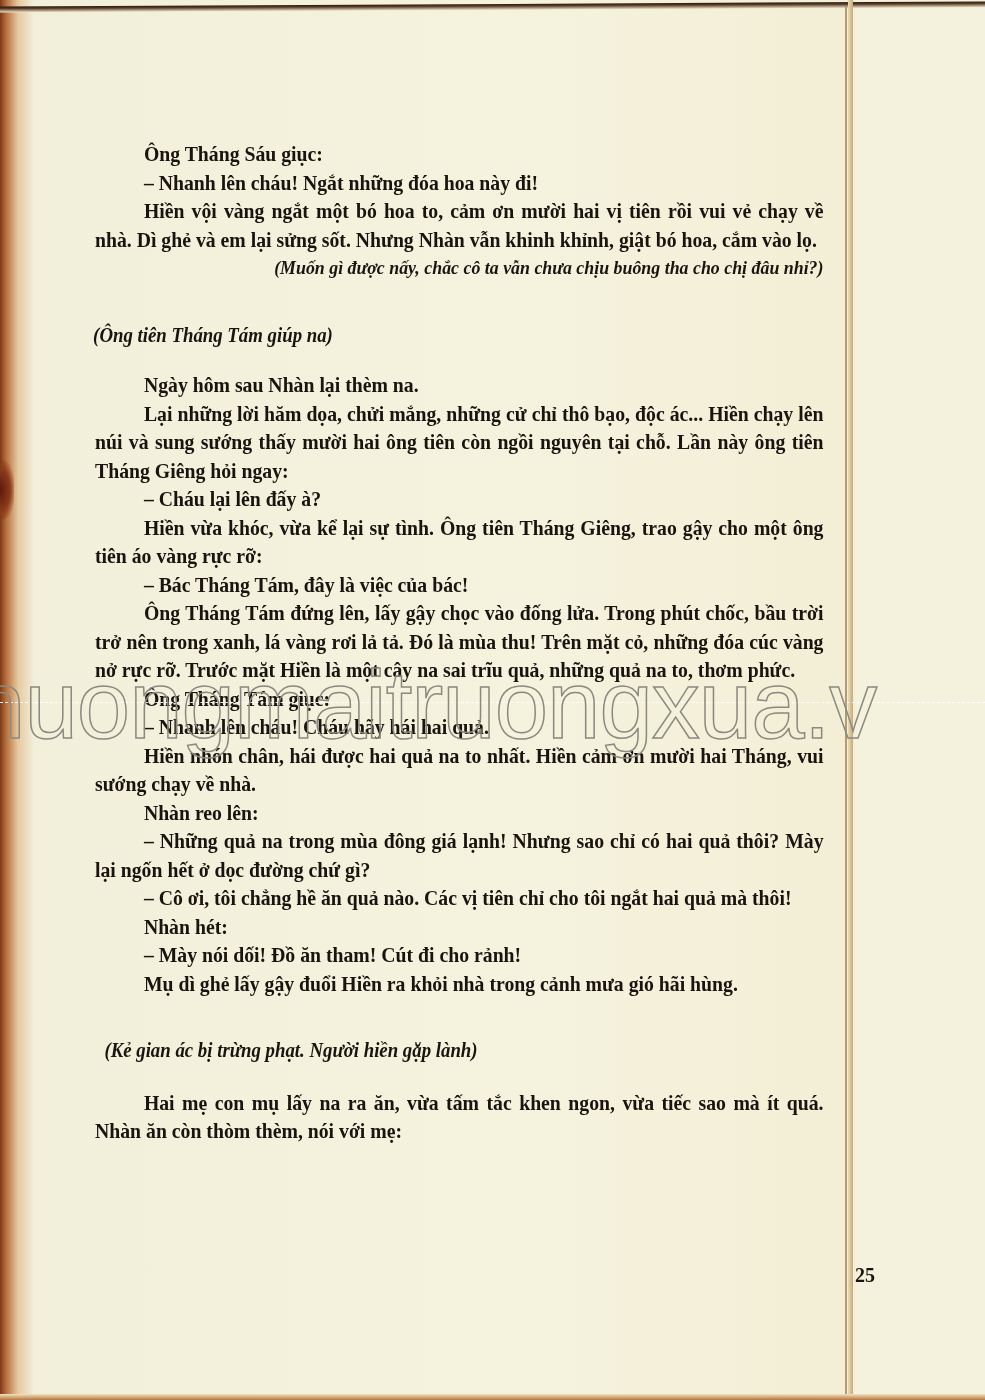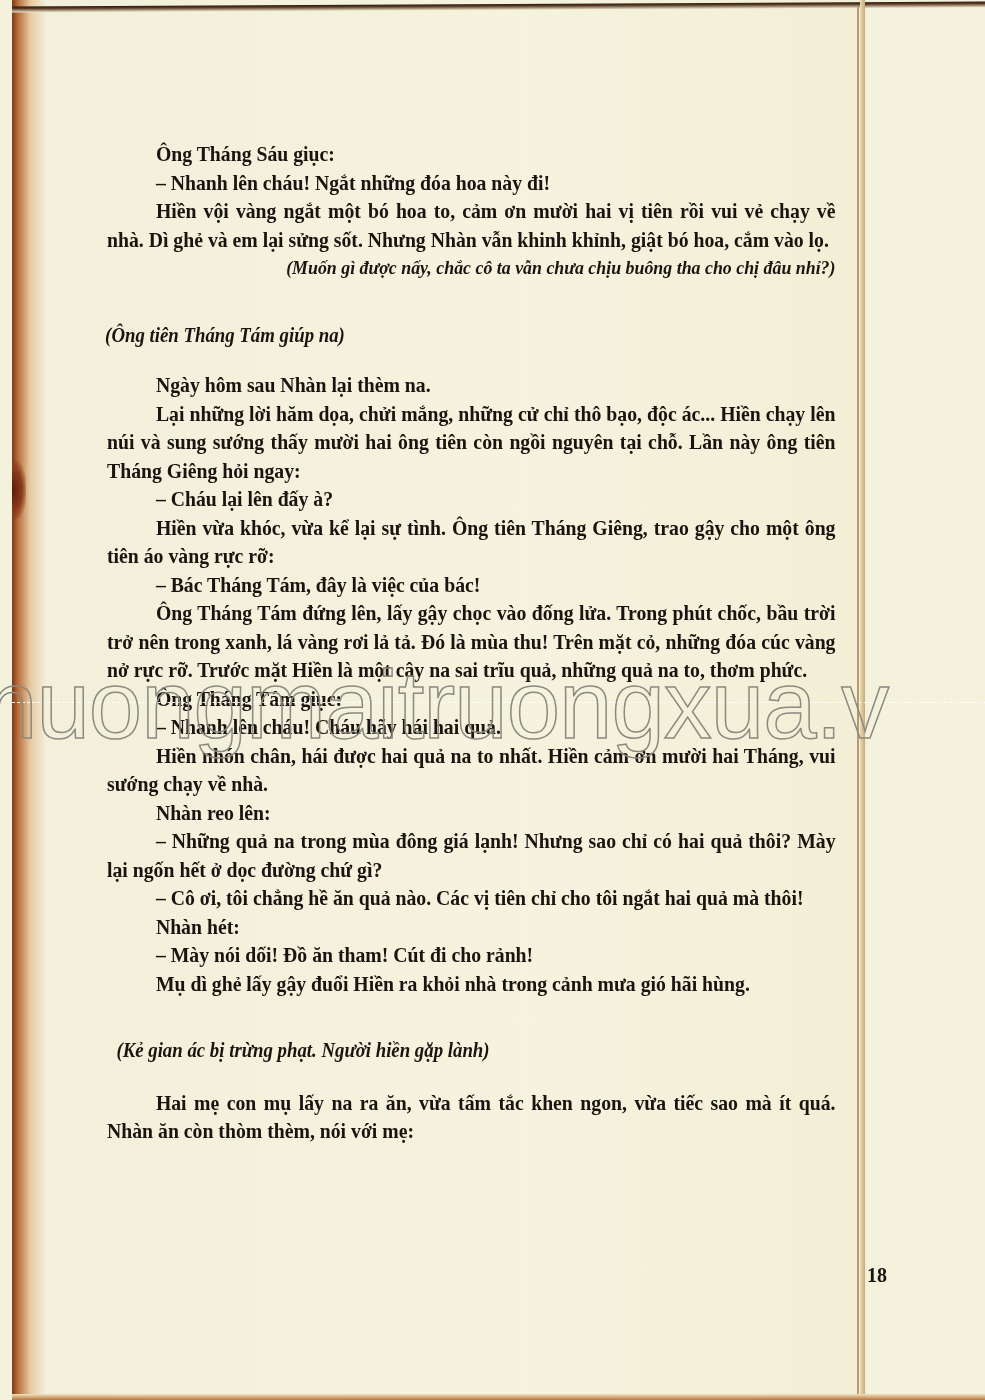--- a/index.html
+++ b/index.html
@@ -2,21 +2,21 @@
 <html><head>
 <meta charset="utf-8">
 <style>
   html, body { margin: 0; padding: 0; }
   body {
     width: 985px; height: 1400px; overflow: hidden; position: relative;
     background: #f4f1dc;
     font-family: "Liberation Sans", "DejaVu Sans", sans-serif;
   }
   .page {
-    position: absolute; left: 12px; top: 0; width: 855px; height: 1400px;
+    position: absolute; left: 0; top: 0; width: 855px; height: 1400px;
     background: linear-gradient(90deg, #7a3a18 0px, #b86e3c 6px, #e6c9a0 18px, #f2efda 34px, #f5f2de 60%, #f3efd6 100%);
   }
   .top-edge {
     position: absolute; left: 0; top: 4px; width: 985px; height: 6px;
     background: linear-gradient(180deg, #2a1a10 0px, #5a3a24 2px, #f0ead0 6px);
     transform: skewY(-0.3deg);
   }
   .right-edge {
     position: absolute; right: 8px; top: 6px; width: 2px; height: 1390px; background: #b89a70;
   }
@@ -97,17 +97,17 @@
     <p class="p">– Cô ơi, tôi chẳng hề ăn quả nào. Các vị tiên chỉ cho tôi ngắt hai quả mà thôi!</p>
     <p class="p">Nhàn hét:</p>
     <p class="p">– Mày nói dối! Đồ ăn tham! Cút đi cho rảnh!</p>
     <p class="p">Mụ dì ghẻ lấy gậy đuổi Hiền ra khỏi nhà trong cảnh mưa gió hãi hùng.</p>
 
     <p class="heading2">(Kẻ gian ác bị trừng phạt. Người hiền gặp lành)</p>
 
     <p class="p">Hai mẹ con mụ lấy na ra ăn, vừa tấm tắc khen ngon, vừa tiếc sao mà ít quá. Nhàn ăn còn thòm thèm, nói với mẹ:</p>
   </div>
 
-  <div class="page-number">18</div>
+  <div class="page-number">25</div>
 
   <div class="wm-line"></div>
   <div class="watermark">huongmaitruongxua.v</div>
 </div>
 
 </body></html>

